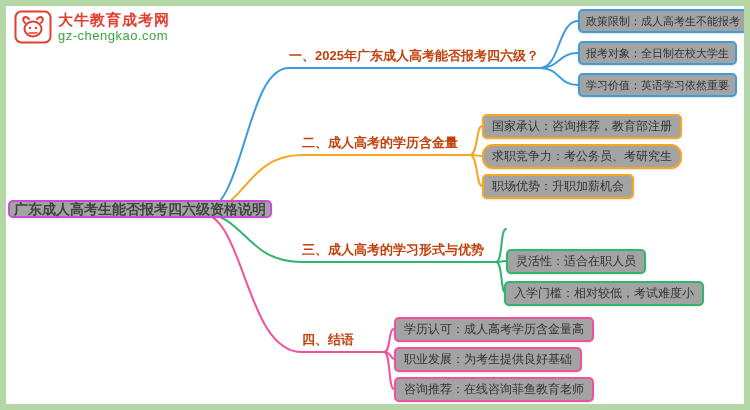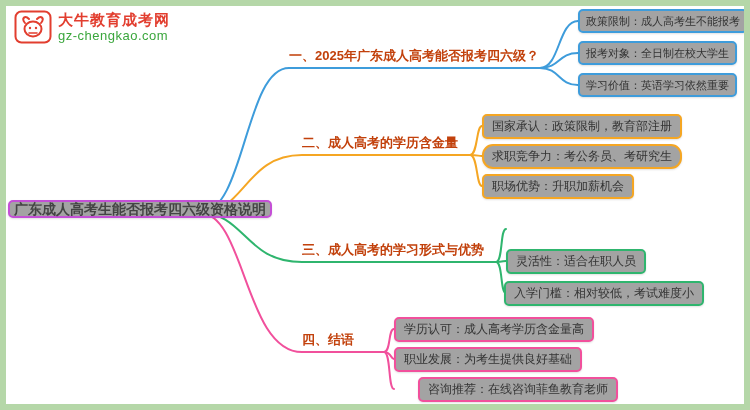--- a/index.html
+++ b/index.html
@@ -73,26 +73,26 @@
   </div>
 
   <div class="node root">广东成人高考生能否报考四六级资格说明</div>
 
   <div class="branch-label" style="left:289px;top:47px;">一、2025年广东成人高考能否报考四六级？</div>
   <div class="node child b1" style="left:578px;top:9px;">政策限制：成人高考生不能报考</div>
   <div class="node child b1" style="left:578px;top:41px;">报考对象：全日制在校大学生</div>
   <div class="node child b1" style="left:578px;top:73px;">学习价值：英语学习依然重要</div>
 
   <div class="branch-label" style="left:302px;top:134px;">二、成人高考的学历含金量</div>
-  <div class="node child b2" style="left:482px;top:114px;">国家承认：政策限制，教育部注册</div>
+  <div class="node child b2" style="left:482px;top:114px;">国家承认：咨询推荐，教育部注册</div>
   <div class="node child b2" style="left:482px;top:144px;border-radius:11px;">求职竞争力：考公务员、考研究生</div>
   <div class="node child b2" style="left:482px;top:174px;">职场优势：升职加薪机会</div>
 
   <div class="branch-label" style="left:302px;top:241px;">三、成人高考的学习形式与优势</div>
   <div class="node child b3" style="left:506px;top:249px;">灵活性：适合在职人员</div>
   <div class="node child b3" style="left:482px;top:281px;margin-left:22px;">入学门槛：相对较低，考试难度小</div>
 
   <div class="branch-label" style="left:302px;top:331px;">四、结语</div>
   <div class="node child b4" style="left:394px;top:317px;">学历认可：成人高考学历含金量高</div>
   <div class="node child b4" style="left:394px;top:347px;">职业发展：为考生提供良好基础</div>
-  <div class="node child b4" style="left:418px;top:377px;">咨询推荐：在线咨询菲鱼教育老师</div>
+  <div class="node child b4" style="left:394px;top:377px;">咨询推荐：在线咨询菲鱼教育老师</div>
 
 </div>
 
 </body></html>

